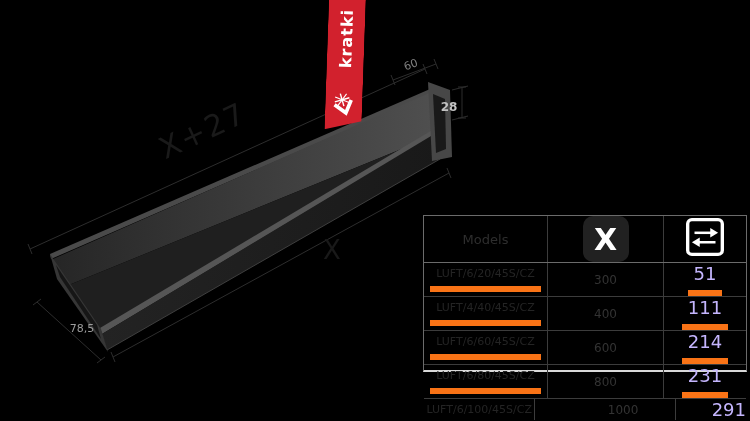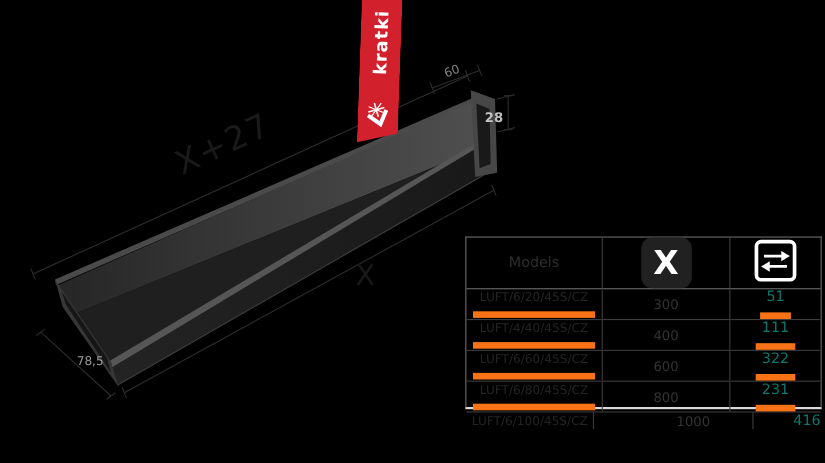--- a/index.html
+++ b/index.html
@@ -35,21 +35,21 @@
   .col-x     { width:116px; border-right:1px solid #3c3c3c; }
   .col-flow  { flex:1; }
   .hdr-models { color:#2e2e2e; font-size:13px; }
   .x-icon {
     width:46px; height:46px; background:#212121; border-radius:10px;
     color:#fff; font-size:30px; font-weight:bold;
     display:flex; align-items:center; justify-content:center;
   }
   .cell-model { color:#242424; font-size:11px; white-space:nowrap; }
   .cell-x     { color:#333333; font-size:12px; }
-  .cell-area  { color:#0f766e; font-size:13px; }
+  .cell-area  { color:#c4b5fd; font-size:18px; }
   .u { border-bottom:6px solid #f97316; padding:0 6px 6px; }
   svg text { font-family:"DejaVu Sans", sans-serif; }
 </style>
 </head>
 <body>
 
 <div class="page">
 
   <svg width="750" height="421" viewBox="0 0 750 421" style="position:absolute;left:0;top:0;z-index:1">
     <defs>
@@ -170,21 +170,21 @@
         </div>
     </div>
     <div class="spec-row">
       <div class="c col-model cell-model">
           <span class="u">LUFT/6/60/45S/CZ</span>
         </div>
       <div class="c col-x cell-x">
           <span>600</span>
         </div>
       <div class="c col-flow cell-area">
-          <span class="u">322</span>
+          <span class="u">214</span>
         </div>
     </div>
     <div class="spec-row">
       <div class="c col-model cell-model">
           <span class="u">LUFT/6/80/45S/CZ</span>
         </div>
       <div class="c col-x cell-x">
           <span>800</span>
         </div>
       <div class="c col-flow cell-area">
@@ -192,18 +192,18 @@
         </div>
     </div>
     <div class="spec-row">
       <div class="c col-model cell-model">
           <span>LUFT/6/100/45S/CZ</span>
         </div>
       <div class="c col-x cell-x">
           <span>1000</span>
         </div>
       <div class="c col-flow cell-area">
-          <span>416</span>
+          <span>291</span>
         </div>
     </div>
   </div>
 
 </div>
 
 </body></html>

